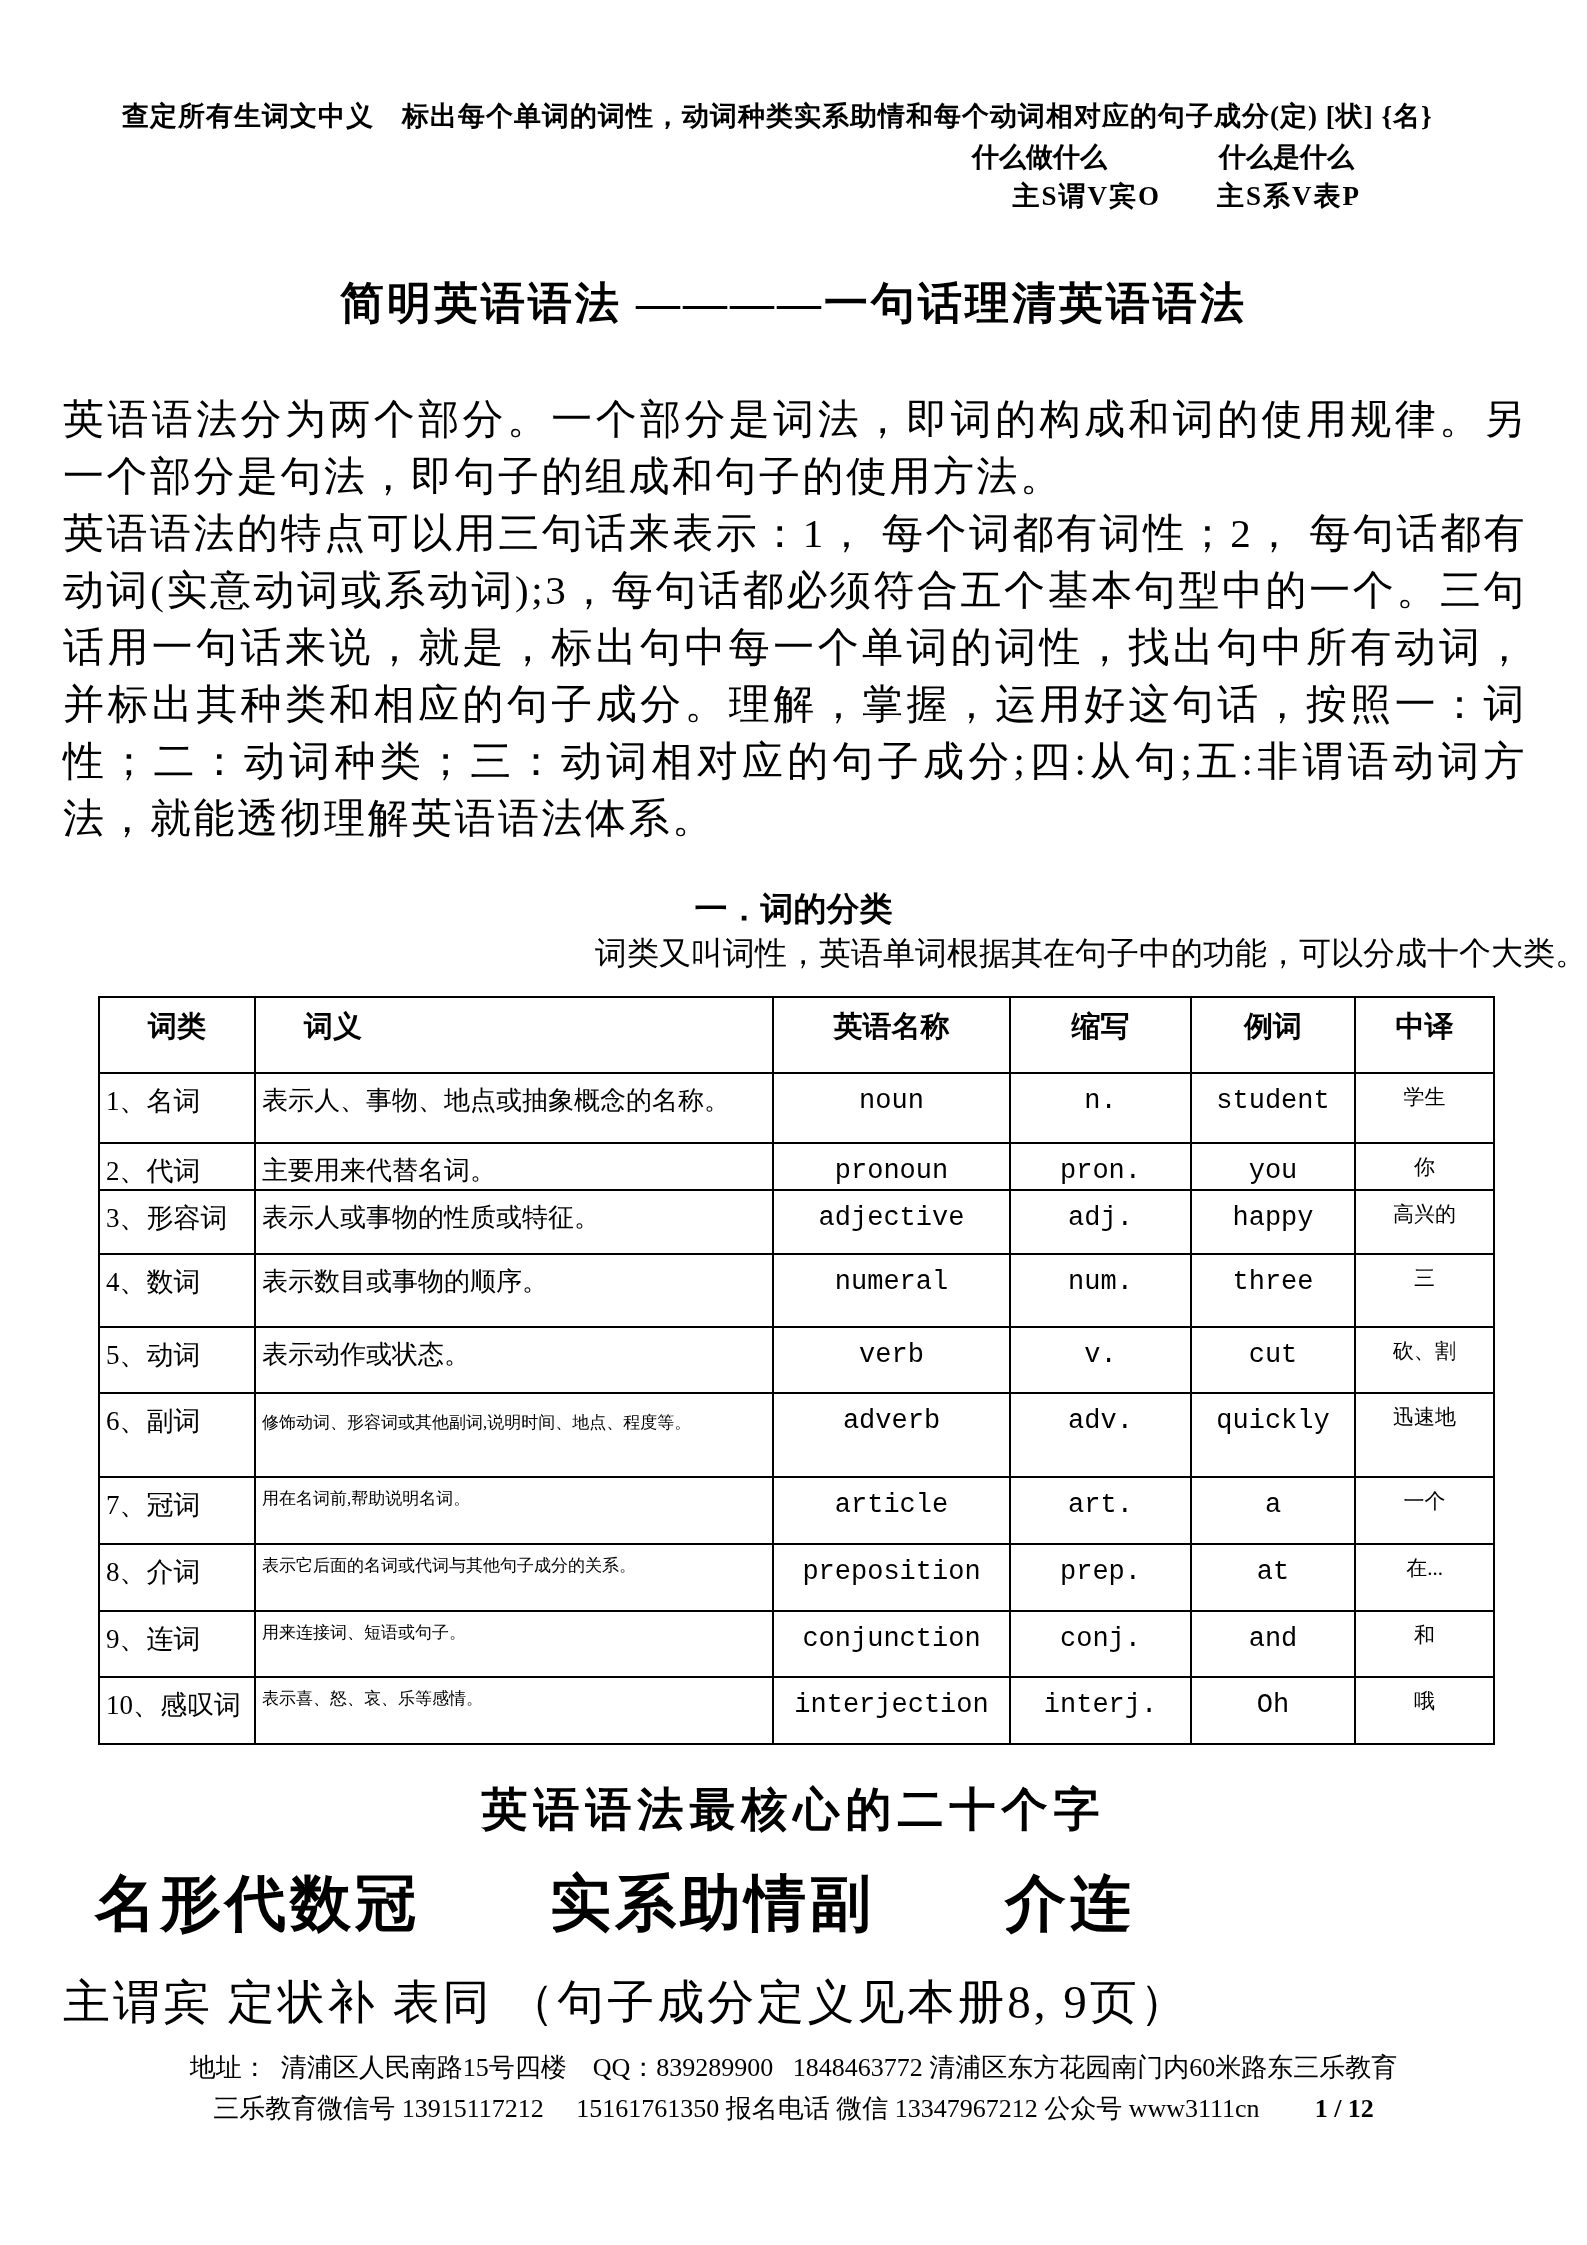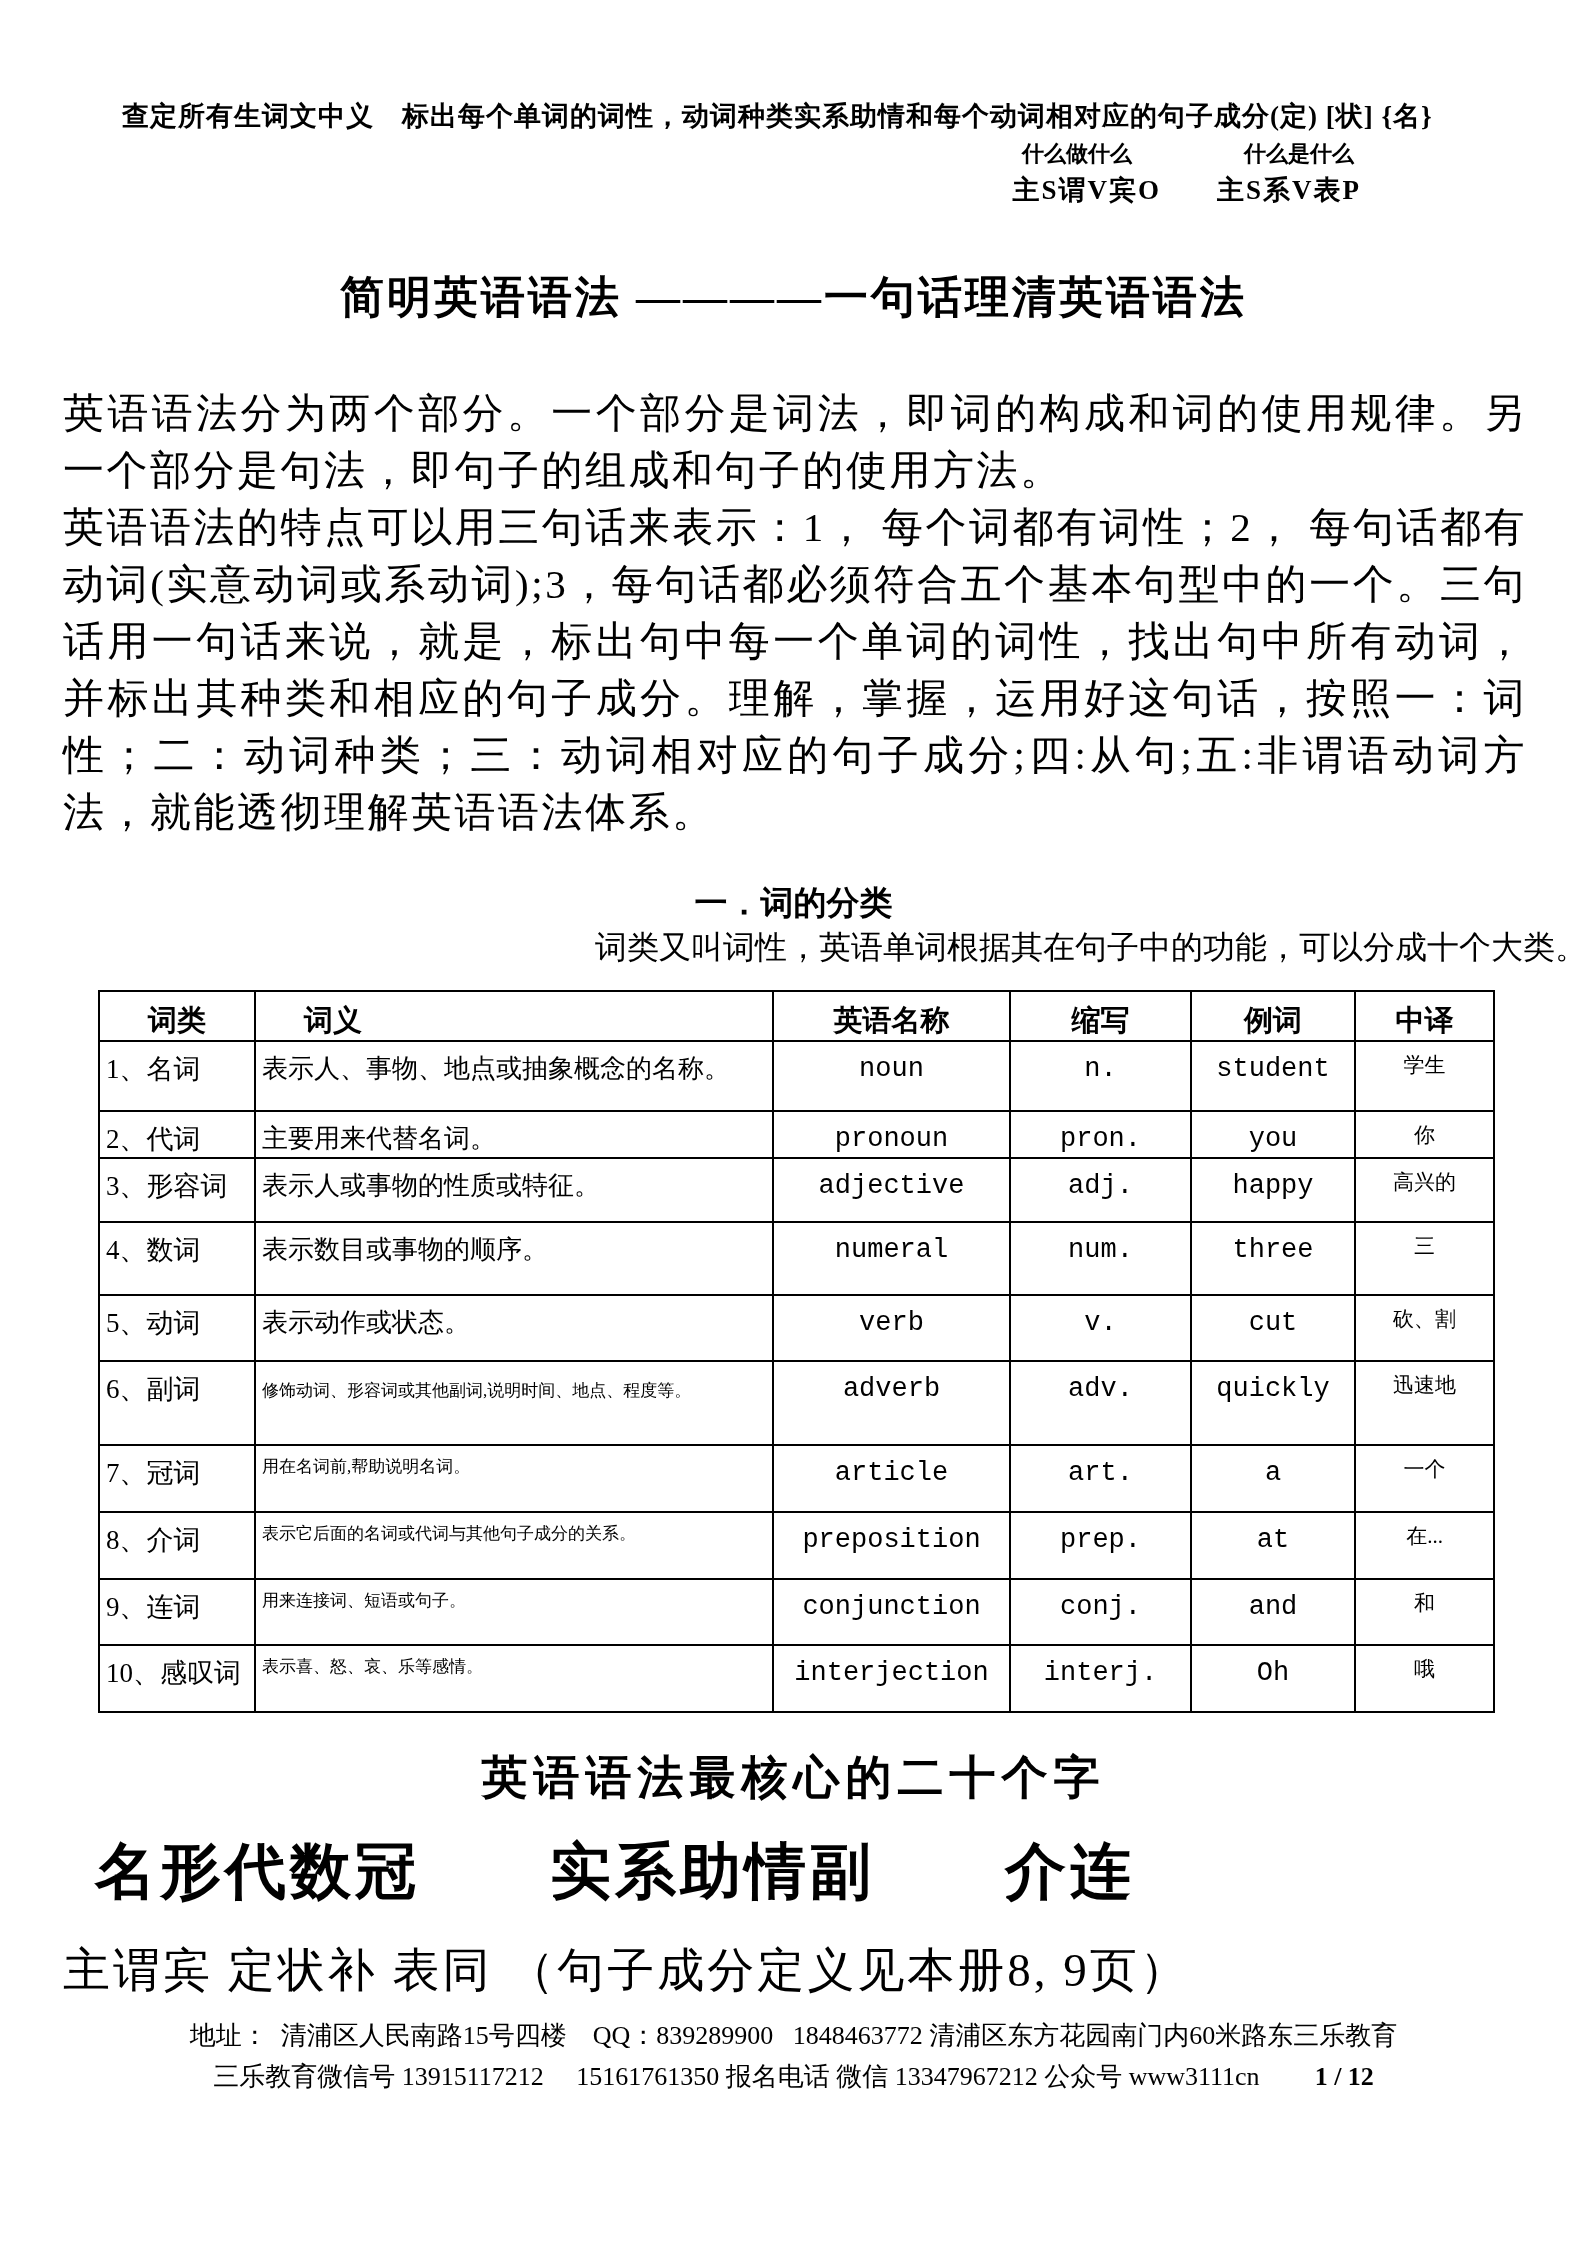--- a/index.html
+++ b/index.html
@@ -13,21 +13,21 @@
   }
   
   .hdr-line1 {
     margin:98px 56px 0 122px;
     font-size:27px; font-weight:bold;
     white-space:pre-wrap;
     letter-spacing:1px;
   }
   .hdr-line2 {
     margin-top:5px; text-align:right; padding-right:233px;
-    font-size:22px; font-weight:bold;
+    font-size:27px; font-weight:bold;
   }
   .hdr-line2 .gap { display:inline-block; width:112px; }
   .hdr-line3 {
     margin-top:3px; text-align:right; padding-right:226px;
     font-size:27px; font-weight:bold; letter-spacing:2px;
   }
   .hdr-line3 .gap { display:inline-block; width:56px; }
   
   .doc-title {
     margin-top:60px; text-align:center;
@@ -51,21 +51,21 @@
   }
   table.pos th, table.pos td {
     border:2px solid #000;
     vertical-align:top;
     padding:10px 6px 0 6px;
     line-height:1.3;
     overflow:hidden;
   }
   col.w1{width:156px} col.w2{width:518px} col.w3{width:237px}
   col.w4{width:181px} col.w5{width:164px} col.w6{width:139px}
-  thead tr { height:50px; }
+  thead tr { height:76px; }
   thead th { font-size:29px; font-weight:bold; text-align:center; }
   thead th.th-meaning { text-align:left; padding-left:48px; }
   tbody tr:nth-child(1){height:70px}
   tbody tr:nth-child(2){height:46px}
   tbody tr:nth-child(3){height:64px}
   tbody tr:nth-child(4){height:73px}
   tbody tr:nth-child(5){height:66px}
   tbody tr:nth-child(6){height:84px}
   tbody tr:nth-child(7){height:67px}
   tbody tr:nth-child(8){height:67px}

